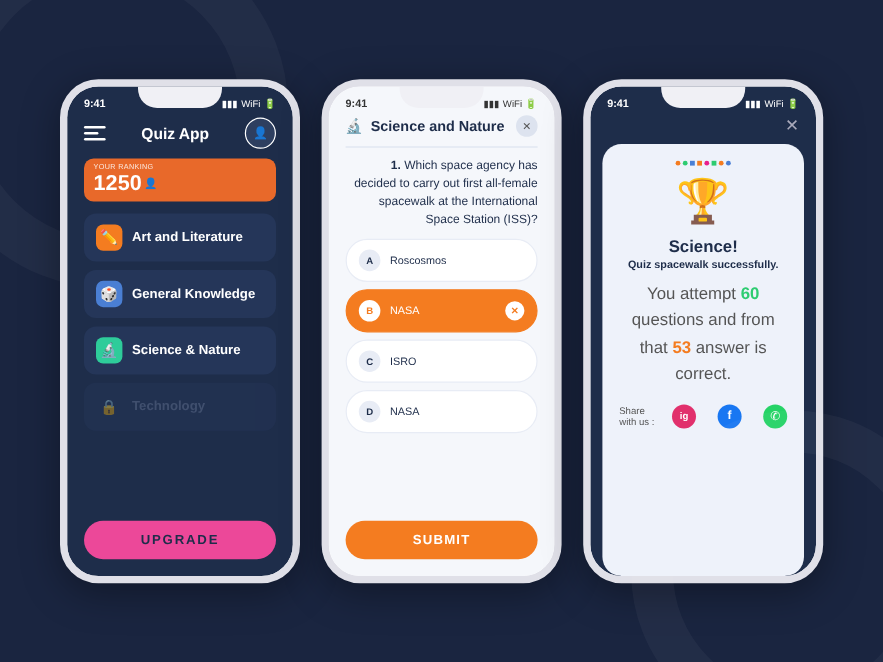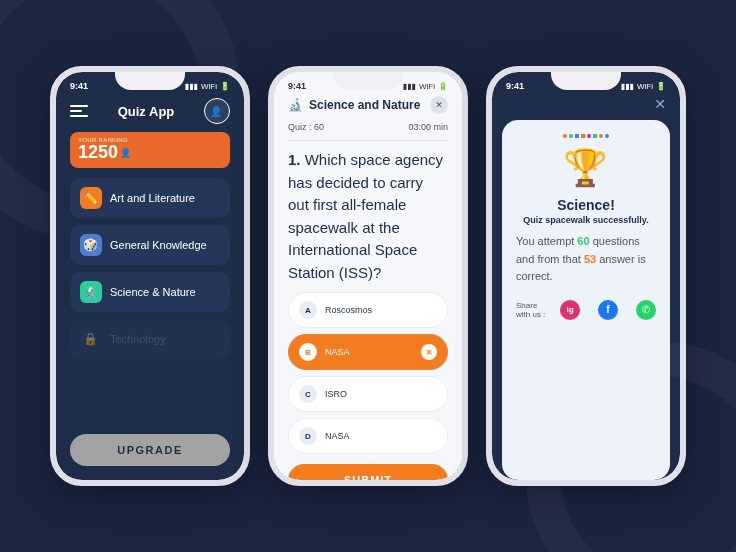--- a/index.html
+++ b/index.html
@@ -148,26 +148,26 @@
       width: 22px; height: 22px;
       border-radius: 6px;
       display: flex; align-items: center; justify-content: center;
       font-size: 12px;
       flex-shrink: 0;
     }
     .cat-icon.art { background: #f47c20; }
     .cat-icon.gk { background: #4a7fd4; }
     .cat-icon.sci { background: #2ecc9a; }
     .cat-icon.tech { background: transparent; }
-    .cat-label { color: #fff; font-size: 11px; font-weight: 400; }
+    .cat-label { color: #fff; font-size: 11px; font-weight: 700; }
     .cat-label.disabled-text { color: #6a7a9a; }
 
     .upgrade-btn {
       margin: 10px 14px 14px;
-      background: #a3a3a3;
+      background: #ec4899;
       color: #1e2d4a;
       border: none;
       border-radius: 22px;
       padding: 10px;
       font-size: 11px;
       font-weight: 800;
       letter-spacing: 1.5px;
       cursor: pointer;
       text-align: center;
       flex-shrink: 0;
@@ -205,24 +205,25 @@
     }
     .quiz-divider {
       height: 1px;
       background: #dde3ef;
       margin: 0 14px 8px;
       flex-shrink: 0;
     }
 
     .question-text {
       padding: 0 14px 8px;
-      font-size: 15px;
+      font-size: 10px;
       color: #1e2d4a;
       line-height: 1.5;
       flex-shrink: 0;
+      text-align: right;
     }
     .question-num { font-weight: 700; }
 
     .options-list {
       display: flex;
       flex-direction: column;
       gap: 6px;
       padding: 0 14px;
       flex: 1;
     }
@@ -318,21 +319,21 @@
     .congrats-text {
       font-size: 14px; font-weight: 800; color: #1e2d4a; margin-bottom: 2px;
     }
     .score-text {
       font-size: 22px; font-weight: 900; color: #2ecc71; margin-bottom: 6px;
     }
     .quiz-complete-text {
       font-size: 9px; font-weight: 700; color: #1e2d4a; margin-bottom: 8px;
     }
     .result-detail {
-      font-size: 11px; color: #555; text-align: left; line-height: 1.6; margin-bottom: 10px;
+      font-size: 14px; color: #555; text-align: center; line-height: 1.6; margin-bottom: 10px;
     }
     .result-detail .highlight-green { color: #2ecc71; font-weight: 700; }
     .result-detail .highlight-orange { color: #f47c20; font-weight: 700; }
 
     .share-row {
       display: flex; align-items: center; gap: 8px; margin-top: 4px;
     }
     .share-label { font-size: 8px; color: #555; }
     .share-icons { display: flex; gap: 18px; }
     .share-btn {
@@ -409,24 +410,20 @@
         <span>WiFi</span>
         <span>🔋</span>
       </div>
     </div>
     <div class="phone2-header">
       <div class="phone2-title-row">
         <span class="sci-icon-sm">🔬</span>
         <span class="phone2-title">Science and Nature</span>
       </div>
       <div class="close-icon-sm">✕</div>
-    </div>
-    <div class="quiz-meta">
-      <span>Quiz : 60</span>
-      <span>03:00 min</span>
     </div>
     <div class="quiz-divider"></div>
     <div class="question-text">
       <span class="question-num">1.</span>
       <span>Which space agency has decided to carry out first all-female spacewalk at the International Space Station (ISS)?</span>
     </div>
     <div class="options-list">
       <div class="option-item">
         <div class="option-badge">A</div>
         <span class="option-label">Roscosmos</span>

